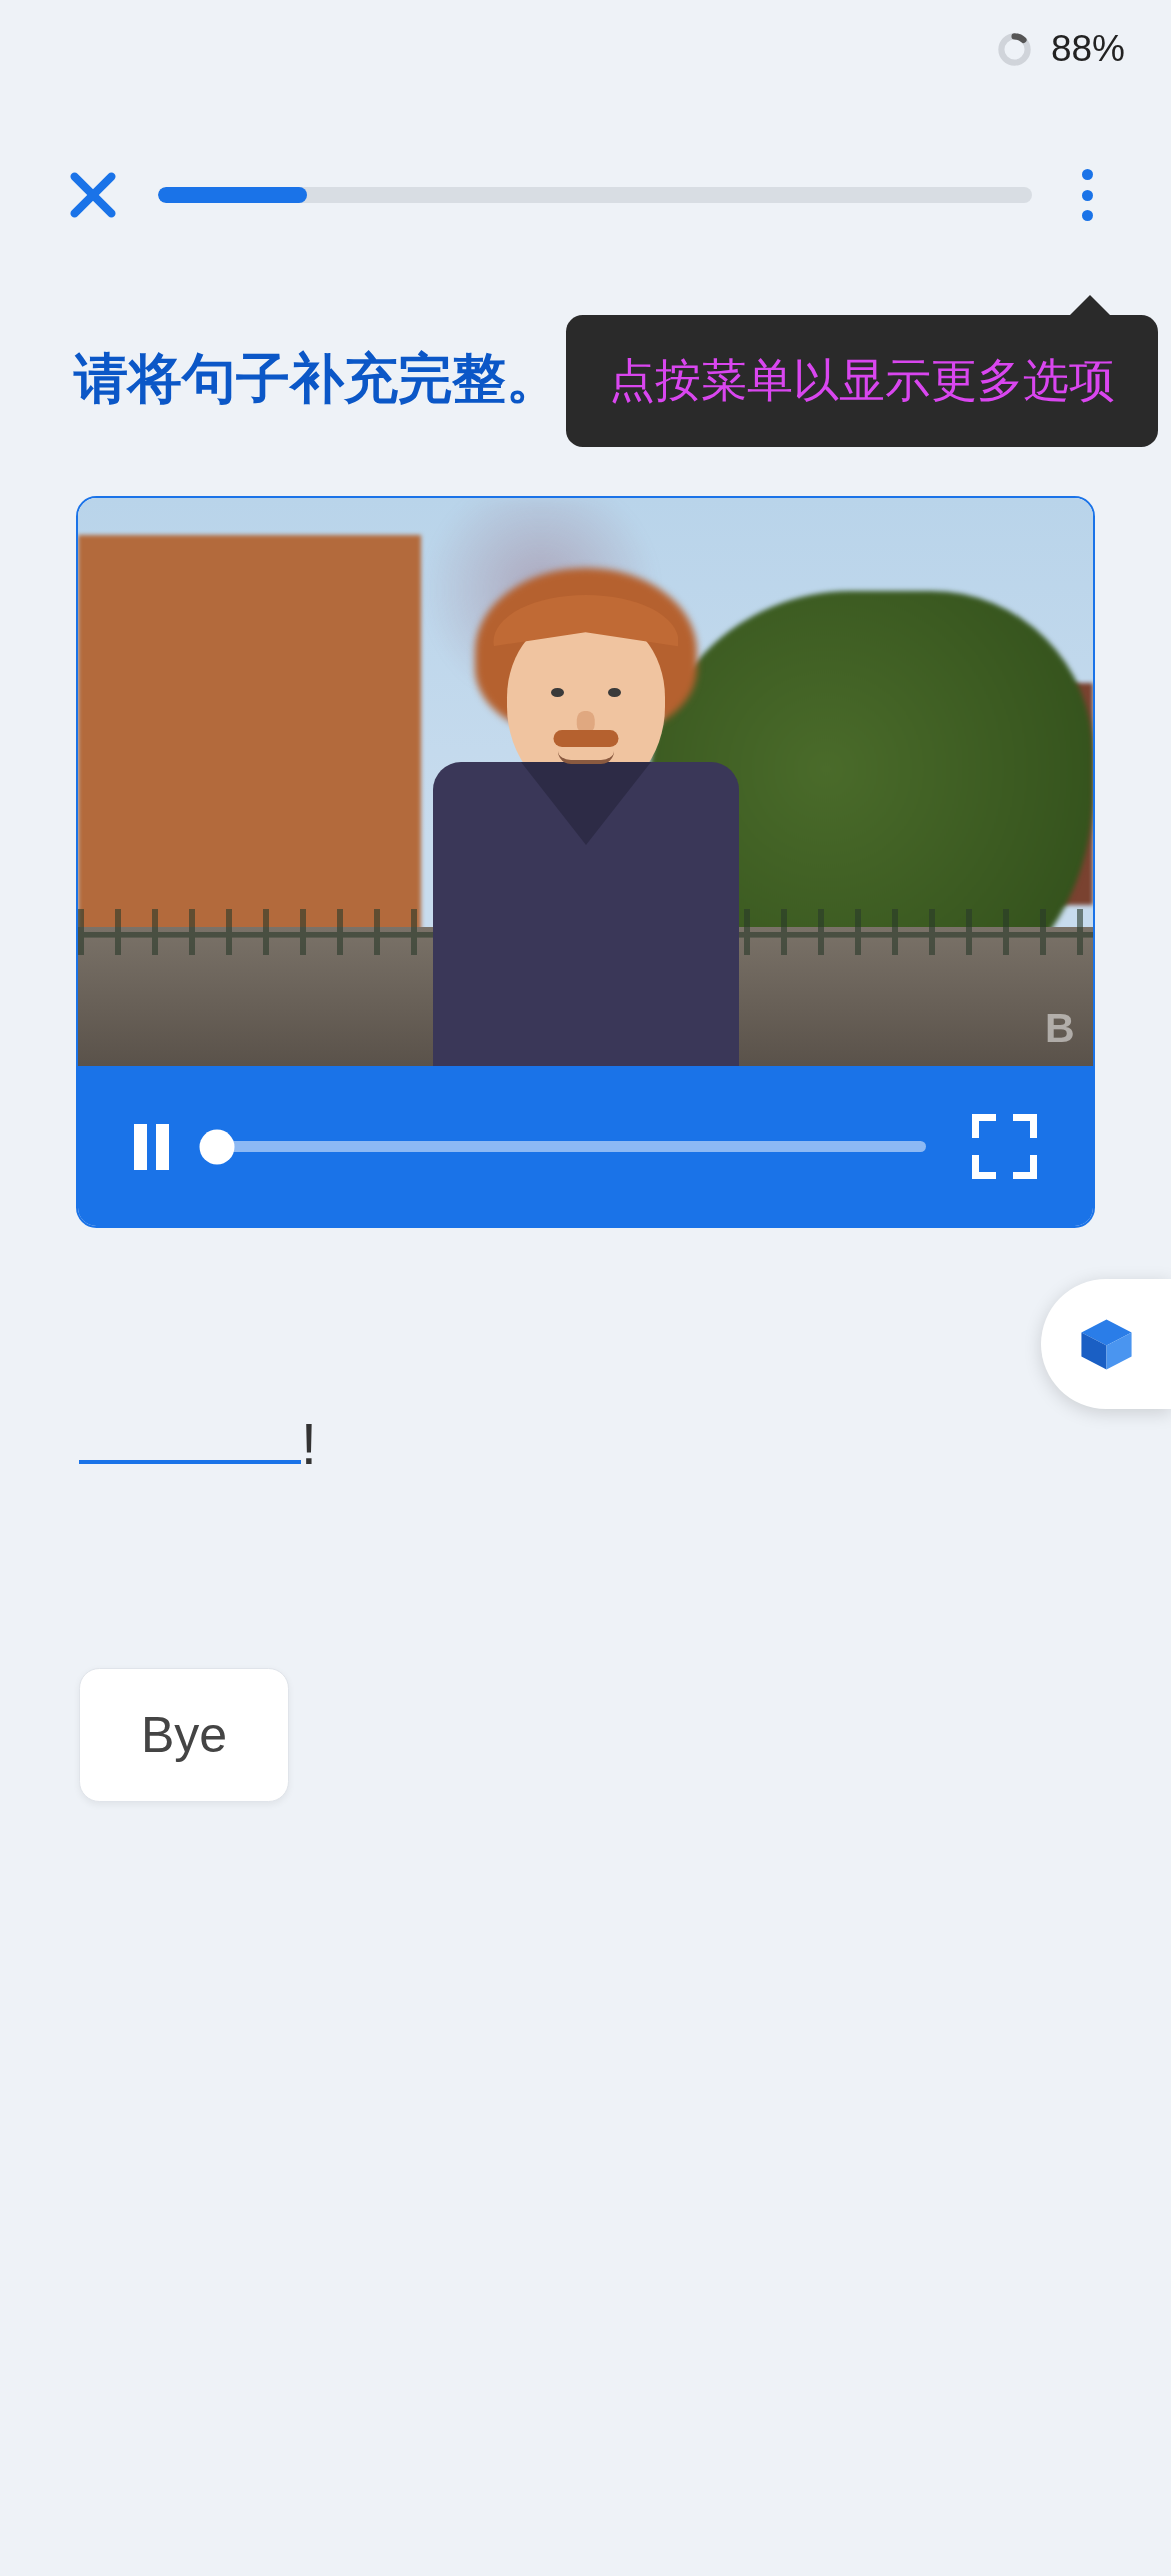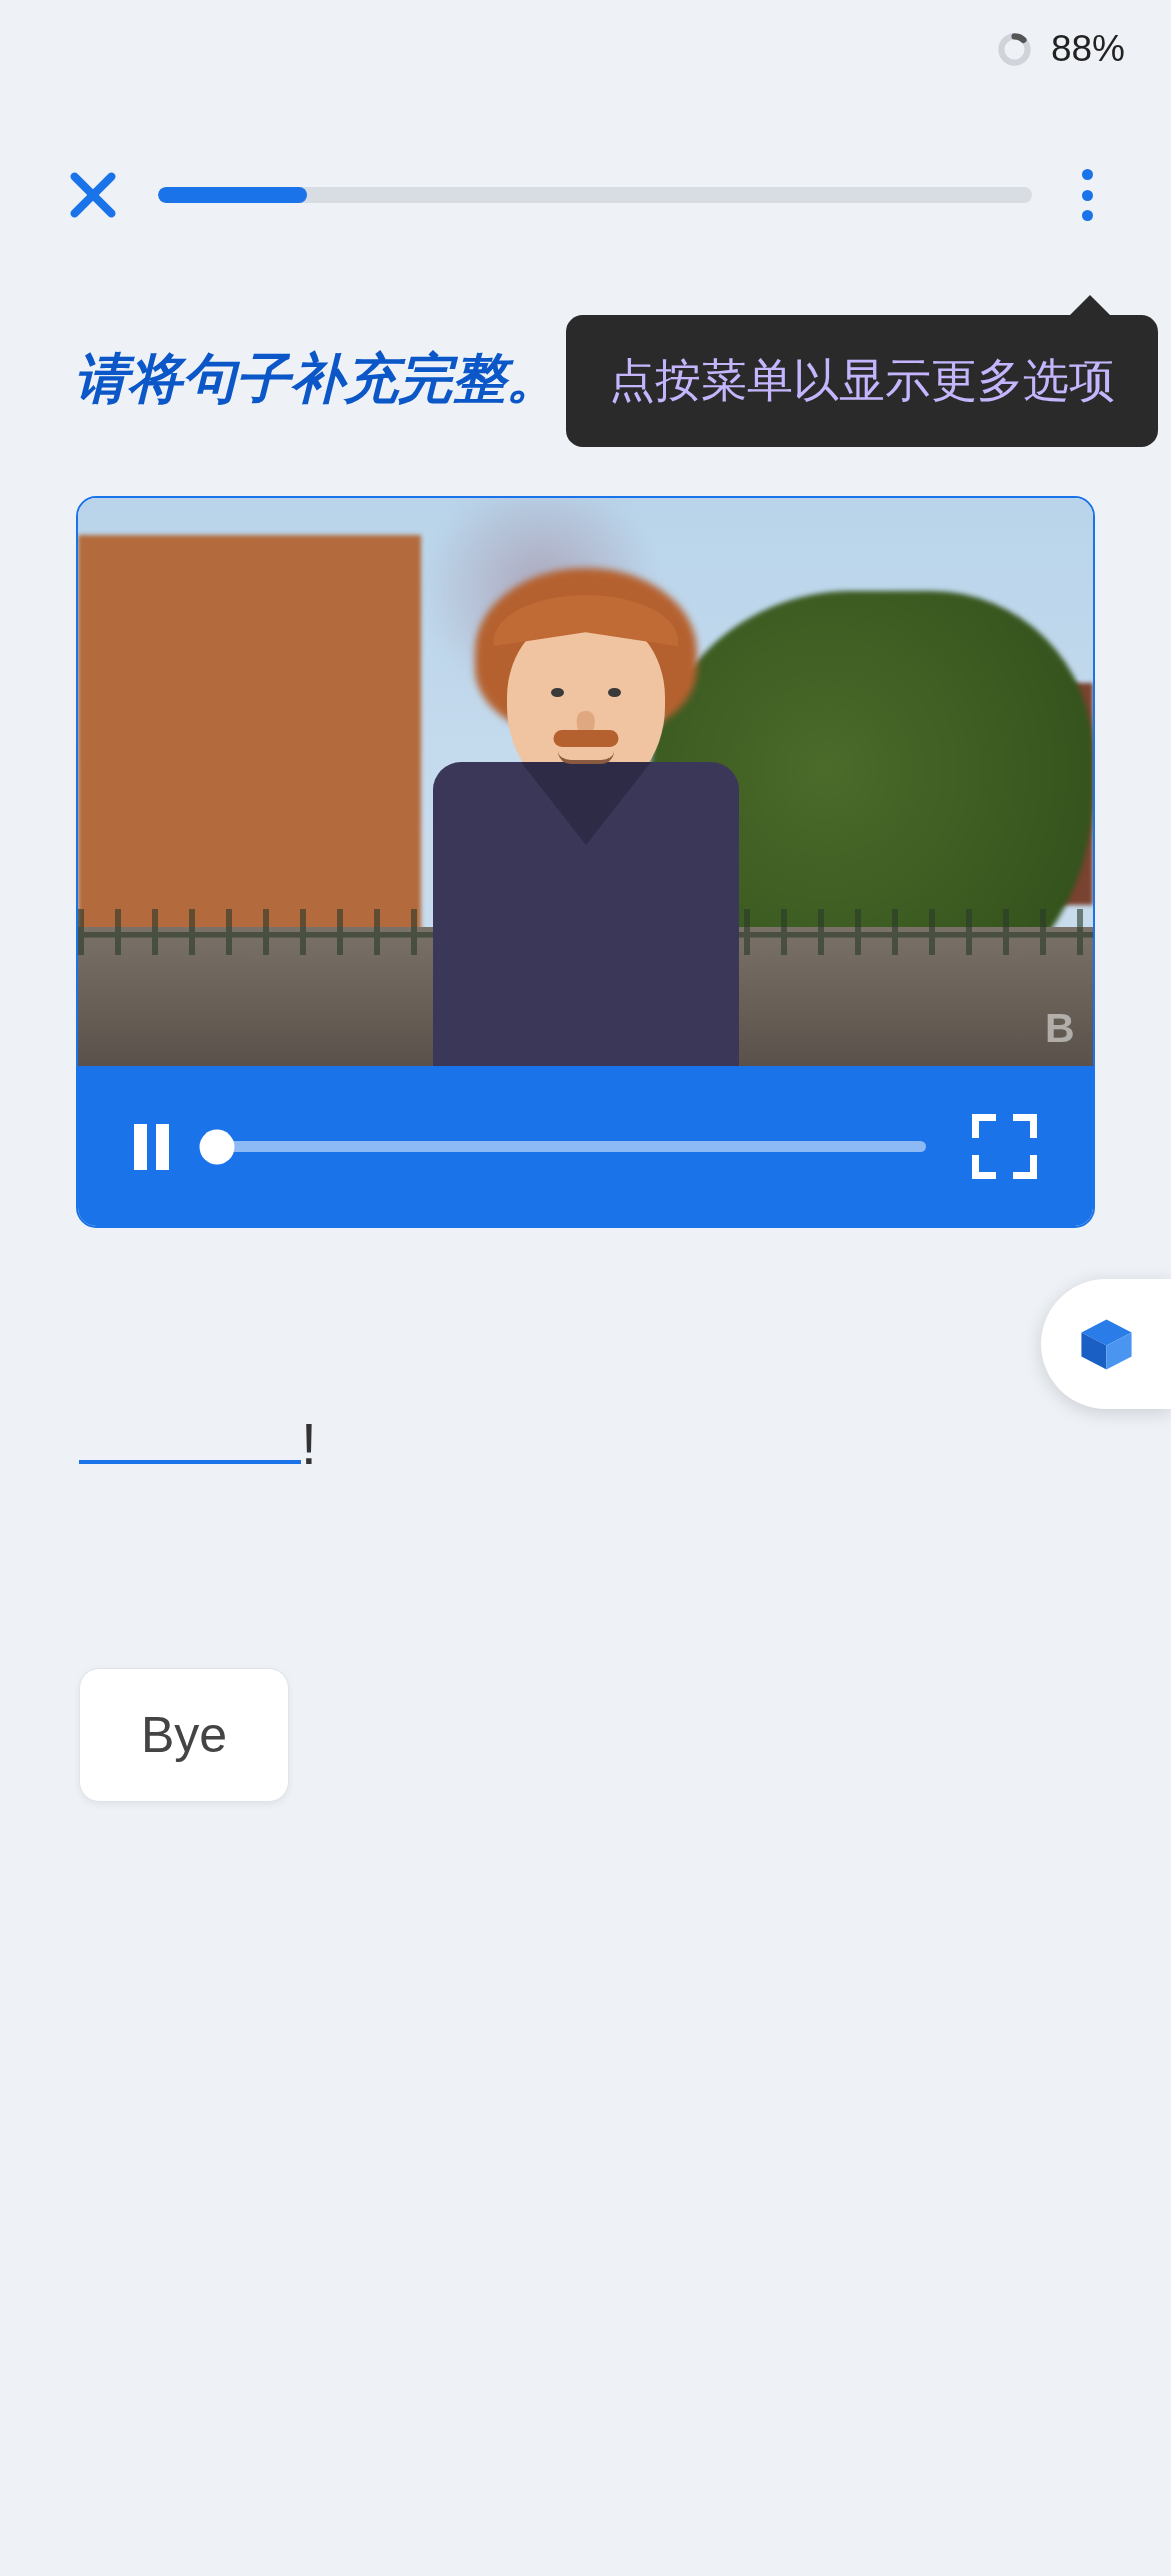--- a/index.html
+++ b/index.html
@@ -71,42 +71,41 @@
       width: 11px;
       height: 11px;
       background: #1a73e8;
       border-radius: 50%;
     }
     .tooltip {
       position: absolute;
       top: 315px;
       right: 13px;
       background: #2a2a2a;
-      color: #c4b5fd;
+      color: #d946ef;
       font-size: 46px;
       padding: 35px 43px;
       border-radius: 16.7px;
     }
     .tooltip::before {
       content: '';
       position: absolute;
       top: -20.4px;
       right: 46px;
       border-left: 22px solid transparent;
       border-right: 22px solid transparent;
       border-bottom: 22px solid #2a2a2a;
     }
     .prompt {
       position: absolute;
       top: 343px;
       left: 74px;
       font-size: 54px;
       font-weight: 700;
       color: #0b57c7;
-      font-style: italic;
     }
     .video-card {
       position: absolute;
       top: 496px;
       left: 76px;
       right: 76px;
       height: 732px;
       border-radius: 20.4px;
       overflow: hidden;
       border: 2.8px solid #1a73e8;

